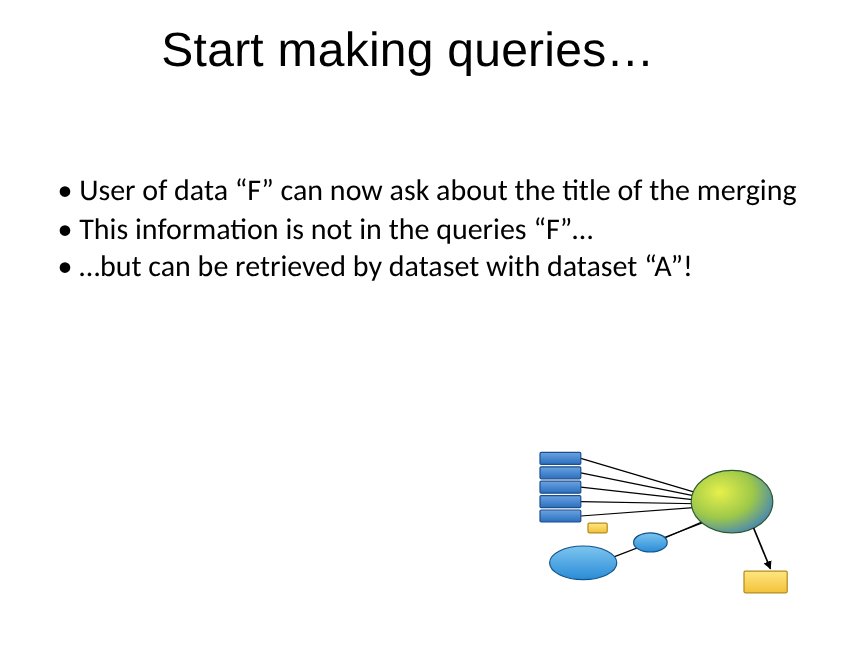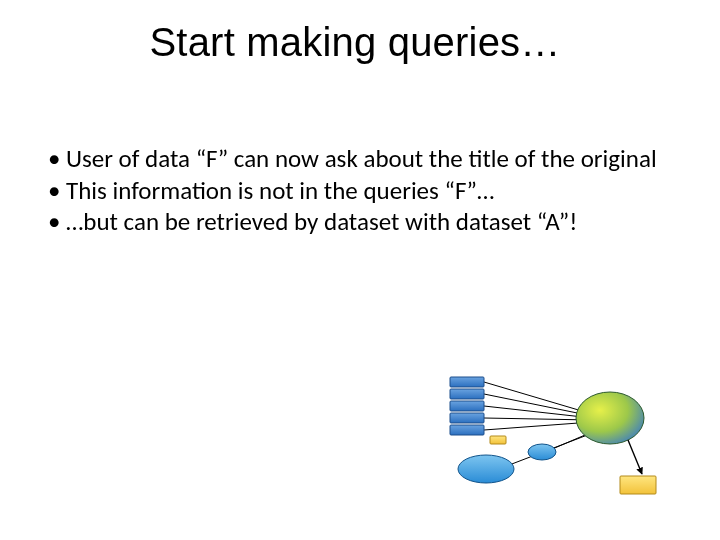--- a/index.html
+++ b/index.html
@@ -20,21 +20,20 @@
   .title {
     position: absolute;
     top: 20px;
     left: 0;
     width: 680px;
     text-align: center;
     font-family: Arial, "Helvetica Neue", sans-serif;
     font-size: 40px;
     font-weight: 400;
     letter-spacing: 0.2px;
-    padding-left: 15px;
   }
   .body {
     position: absolute;
     top: 144px;
     left: 48px;
     width: 616px;
     font-size: 25px;
     line-height: 1.18;
   }
   .bullet {
@@ -62,21 +61,21 @@
 </head>
 <body>
 
 <div class="slide">
 
   <div class="title">Start making queries…</div>
 
   <div class="body">
     <div class="bullet">
       <div class="dot">•</div>
-      <div class="txt">User of data “F” can now ask about the title of the original</div>
+      <div class="txt">User of data “F” can now ask about the title of the merging</div>
     </div>
     <div class="bullet">
       <div class="dot">•</div>
       <div class="txt">This information is not in the queries “F”…</div>
     </div>
     <div class="bullet">
       <div class="dot">•</div>
       <div class="txt">…but can be retrieved by dataset with dataset “A”!</div>
     </div>
   </div>

